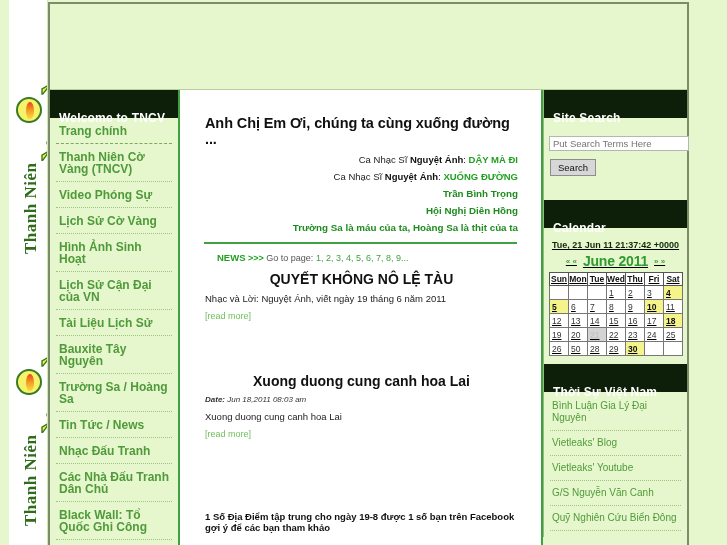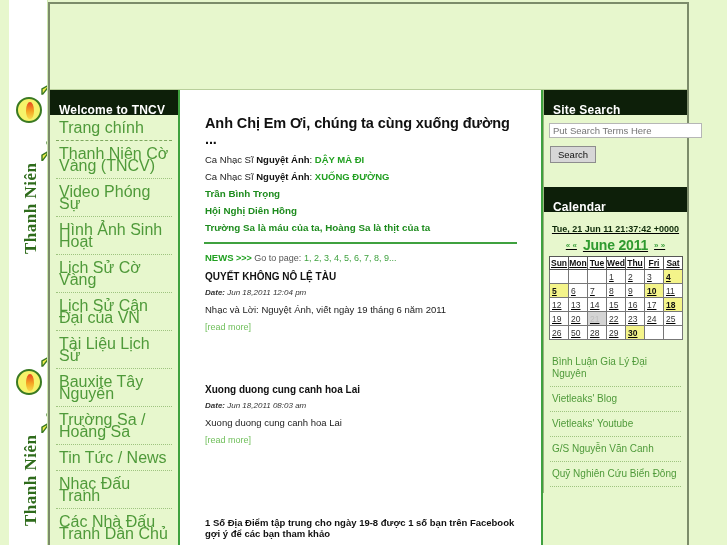--- a/index.html
+++ b/index.html
@@ -79,41 +79,42 @@
     display: flex;
     align-items: flex-start;
   }
 
   
   .blk-head {
     background: #0d1f09;
     color: #ffffff;
     font-size: 12px;
     font-weight: bold;
-    padding: 14px 8px 6px 9px;
+    padding: 22px 8px 6px 9px;
     letter-spacing: .2px;
     height: 25px;
     line-height: 13px;
   }
   .blk-body { background: #e7f7cd; }
 
   
   #leftcol {
     width: 128px;
     flex: 0 0 128px;
     background: #e7f7cd;
   }
   .menu-list { padding: 0 6px; }
   .menu-item {
-    font-size: 16px;
+    font-size: 12px;
     color: #4f9a3a;
     padding: 7px 2px 6px 3px;
     border-bottom: 1px dotted #9ec47f;
     line-height: 12px;
     cursor: pointer;
+    font-weight: bold;
   }
   .menu-item:first-child { border-bottom: 1px dashed #7ea85f; }
 
   
   #midcol {
     flex: 1 1 auto;
     width: 365px;
     background: #ffffff;
     border-left: 2px solid #3fa13f;
     border-right: 2px solid #3fa13f;
@@ -126,35 +127,37 @@
     font-weight: bold;
     color: #111;
     margin: 4px 0 7px 2px;
     letter-spacing: -.1px;
   }
   .mid-line {
     font-size: 9.5px;
     margin: 0 0 6px 2px;
     color: #222;
     line-height: 11px;
+    text-align: right;
   }
   .mid-line b { color: #111; }
   .mid-line .grn { color: #21a021; font-weight: bold; }
   .mid-line.strong { font-weight: bold; color: #1e8c1e; font-size: 9.8px; }
   .mid-sep {
     border: 0; border-top: 2px solid #3fa13f;
     margin: 9px 1px 8px 1px;
   }
-  .news-nav { font-size: 9px; margin: 0 0 8px 2px; color: #555; }
+  .news-nav { font-size: 9px; margin: 0 0 8px 14px; color: #555; }
   .news-nav .lbl { color: #21a021; font-weight: bold; font-size: 9.5px; }
   .news-nav .ar { color: #21a021; font-weight: bold; }
   .news-nav a { color: #3fa13f; text-decoration: none; }
   .art-title {
-    font-size: 10px; font-weight: bold; color: #111;
+    font-size: 14px; font-weight: bold; color: #111;
     margin: 0 0 6px 2px;
+    text-align: center;
   }
   .art-date {
     font-size: 8px; color: #333; font-style: italic;
     margin: 0 0 7px 2px;
   }
   .art-date b { font-style: italic; }
   .art-body {
     font-size: 9.5px; color: #222; 
     margin: 0 0 6px 2px; line-height: 12px;
   }
@@ -175,29 +178,29 @@
     width: 144px;
     flex: 0 0 144px;
     background: #e7f7cd;
     border-left: 1px solid #9bb67f;
   }
   .rblock { margin: 0; }
   .rbody { padding: 6px 6px 8px 6px; }
   #search-input {
     position: relative;
     display: block;
-    width: 153px;
+    width: 140px;
     height: 15px;
     font-size: 9.5px;
     font-family: "Liberation Sans", sans-serif;
     color: #333;
     padding: 1px 3px;
     border: 1px solid #b6b6b6;
     background: #fff;
-    margin: 2px 0 6px -1px;
+    margin: 12px 0 6px -1px;
     z-index: 5;
   }
   #search-button {
     font-size: 9.5px;
     font-family: "Liberation Sans", sans-serif;
     padding: 2px 7px;
     background: #d7d7d7;
     border: 1px solid #8d8d8d;
     color: #111;
     cursor: pointer;
@@ -288,22 +291,22 @@
 
   <div id="cols">
 
     <div id="leftcol">
       <div class="blk-head">Welcome to TNCV</div>
       <div class="blk-body">
         <div class="menu-list" id="menu-list">
             <div class="menu-item">Trang chính</div>
             <div class="menu-item">Thanh Niên Cờ Vàng (TNCV)</div>
             <div class="menu-item">Video Phóng Sự</div>
+            <div class="menu-item">Lịch Sử Cờ Vàng</div>
             <div class="menu-item">Hình Ảnh Sinh Hoạt</div>
-            <div class="menu-item">Lịch Sử Cờ Vàng</div>
             <div class="menu-item">Lịch Sử Cận Đại của VN</div>
             <div class="menu-item">Tài Liệu Lịch Sử</div>
             <div class="menu-item">Bauxite Tây Nguyên</div>
             <div class="menu-item">Trường Sa / Hoàng Sa</div>
             <div class="menu-item">Tin Tức / News</div>
             <div class="menu-item">Nhạc Đấu Tranh</div>
             <div class="menu-item">Các Nhà Đấu Tranh Dân Chủ</div>
             <div class="menu-item">Black Wall: Tổ Quốc Ghi Công</div>
             <div class="menu-item">Câu Lạc Bộ Nó Nè</div>
           </div>
@@ -329,24 +332,20 @@
 
         <div class="news-nav">
           <span class="lbl">NEWS</span>
           <span class="ar">&gt;&gt;&gt;</span>
           <span>Go to page:</span>
           <a href="#">1, 2, 3, 4, 5, 6, 7, 8, 9...</a>
         </div>
 
         <div>
           <div class="art-title">QUYẾT KHÔNG NÔ LỆ TÀU</div>
-          <div class="art-date">
-            <b>Date:</b>
-            <span>Jun 18,2011 12:04 pm</span>
-          </div>
           <div class="art-body">Nhạc và Lời: Nguyệt Ánh, viết ngày 19 tháng 6 năm 2011</div>
           <div class="art-more">[read more]</div>
         </div>
 
         <div class="art-gap"></div>
 
         <div>
           <div class="art-title">Xuong duong cung canh hoa Lai</div>
           <div class="art-date">
             <b>Date:</b>
@@ -440,20 +439,21 @@
                   <td class="hl">30</td>
                   <td class="empty"></td>
                   <td class="empty"></td>
                 </tr>
               </tbody>
           </table>
         </div>
       </div>
 
       <div class="rblock">
+        <div class="blk-head">Thời Sự Việt Nam</div>
         <div class="blk-body">
           <div class="rlist" id="rlist">
               <div class="rlist-item">Bình Luận Gia Lý Đại Nguyên</div>
               <div class="rlist-item">Vietleaks' Blog</div>
               <div class="rlist-item">Vietleaks' Youtube</div>
               <div class="rlist-item">G/S Nguyễn Văn Canh</div>
               <div class="rlist-item">Quỹ Nghiên Cứu Biển Đông</div>
             </div>
         </div>
       </div>

